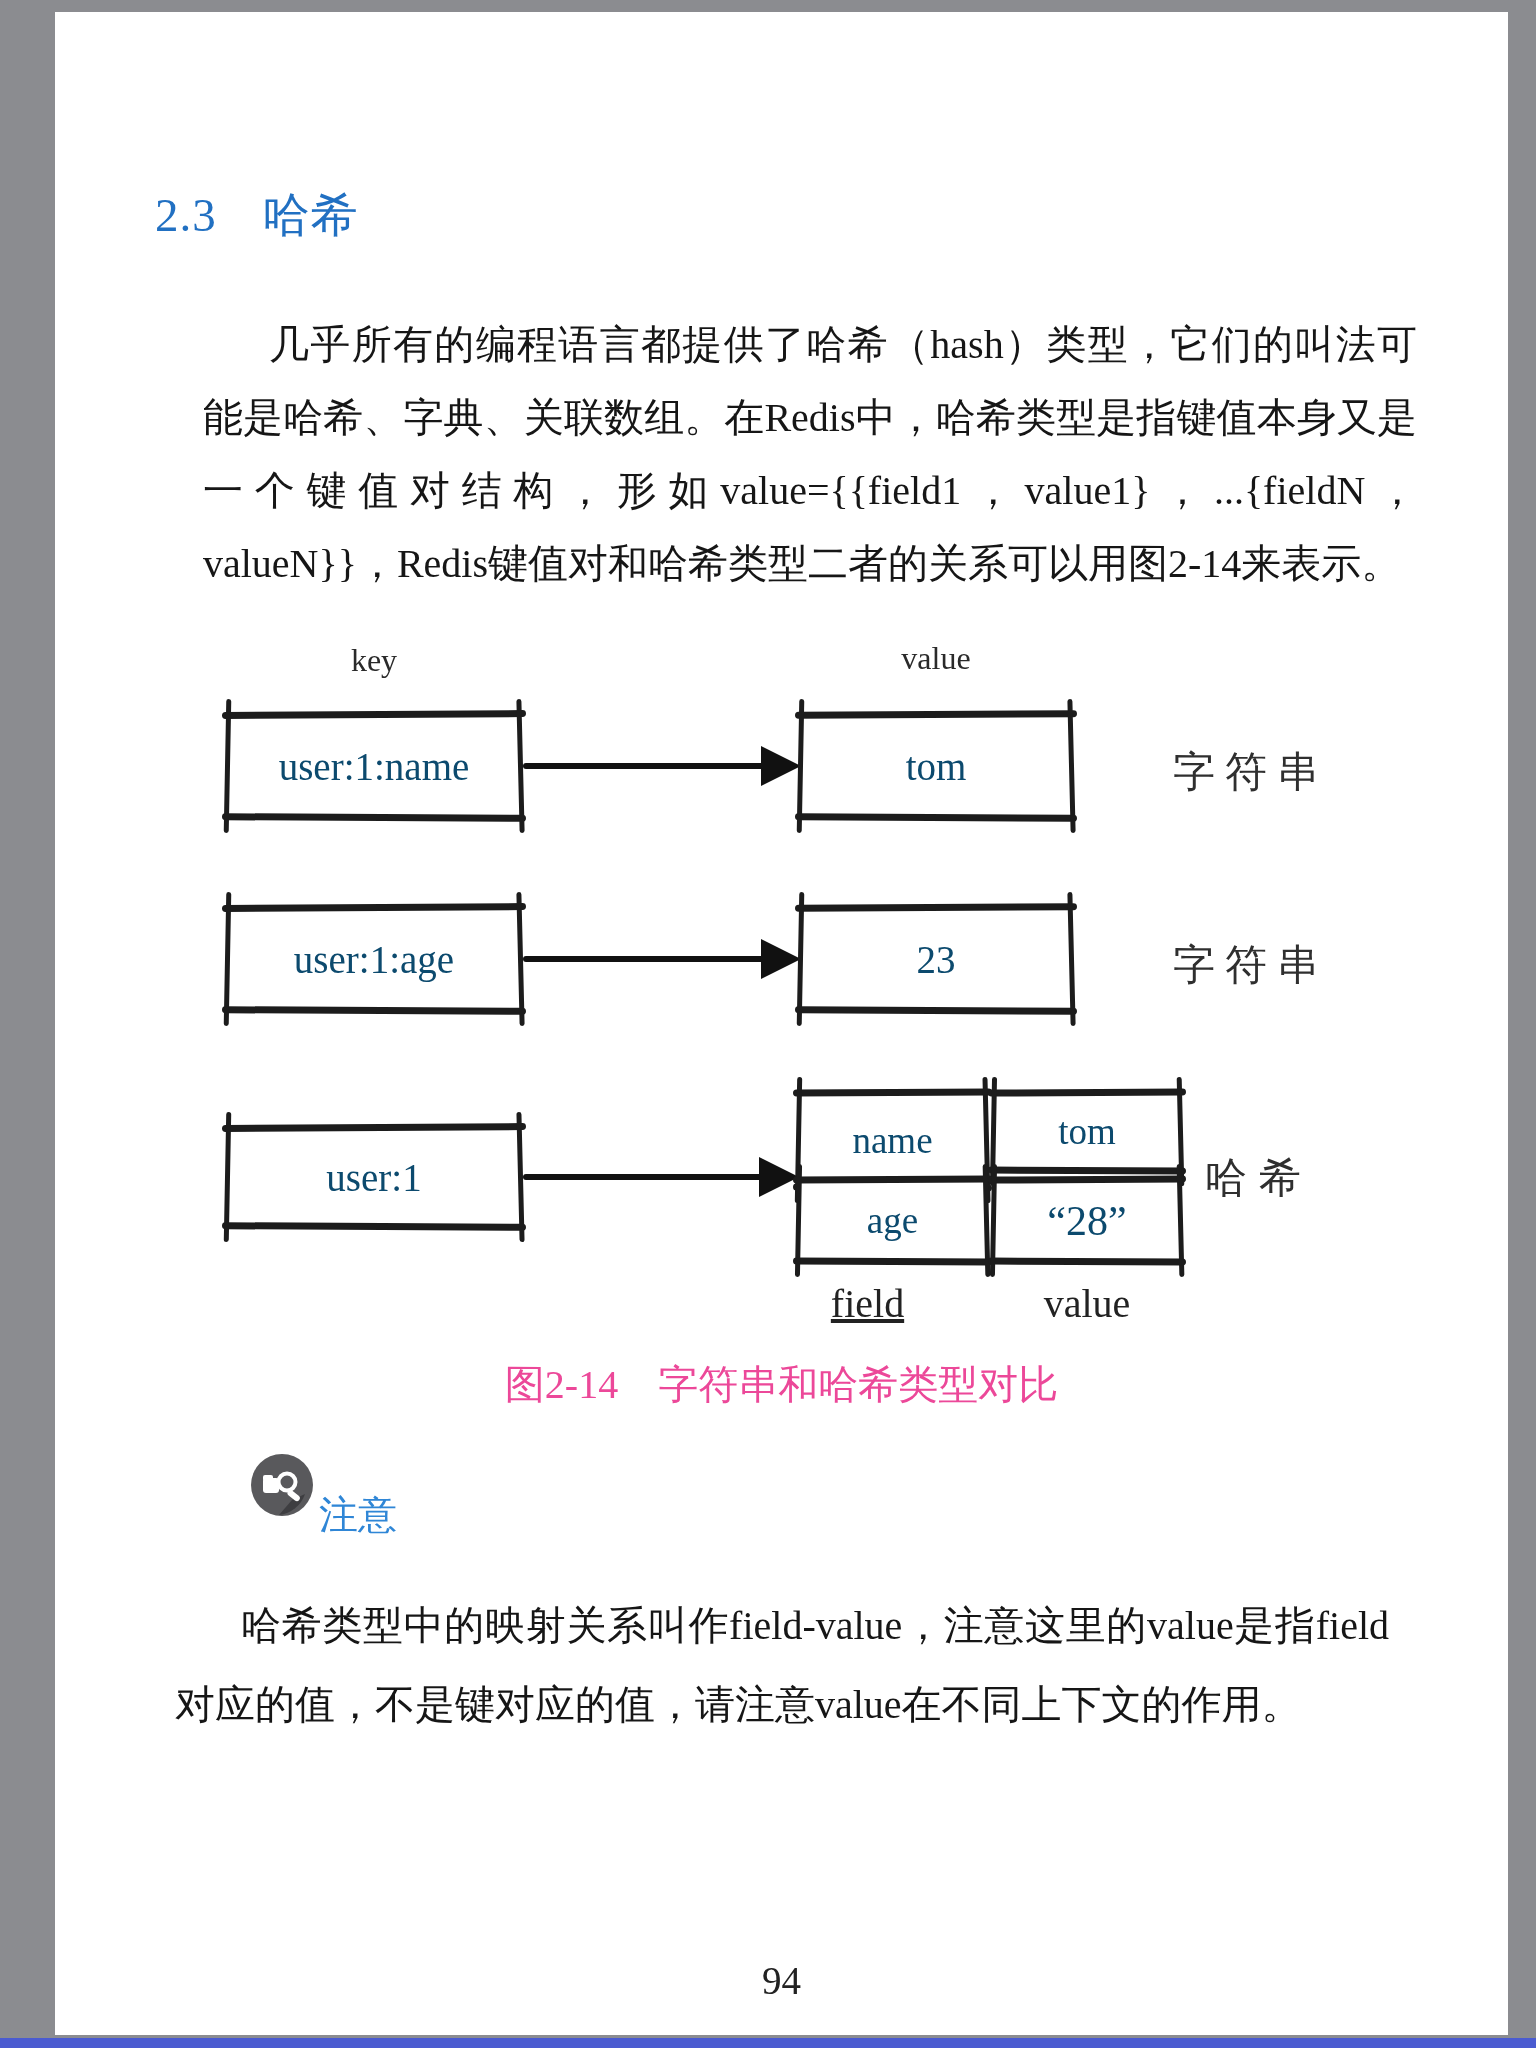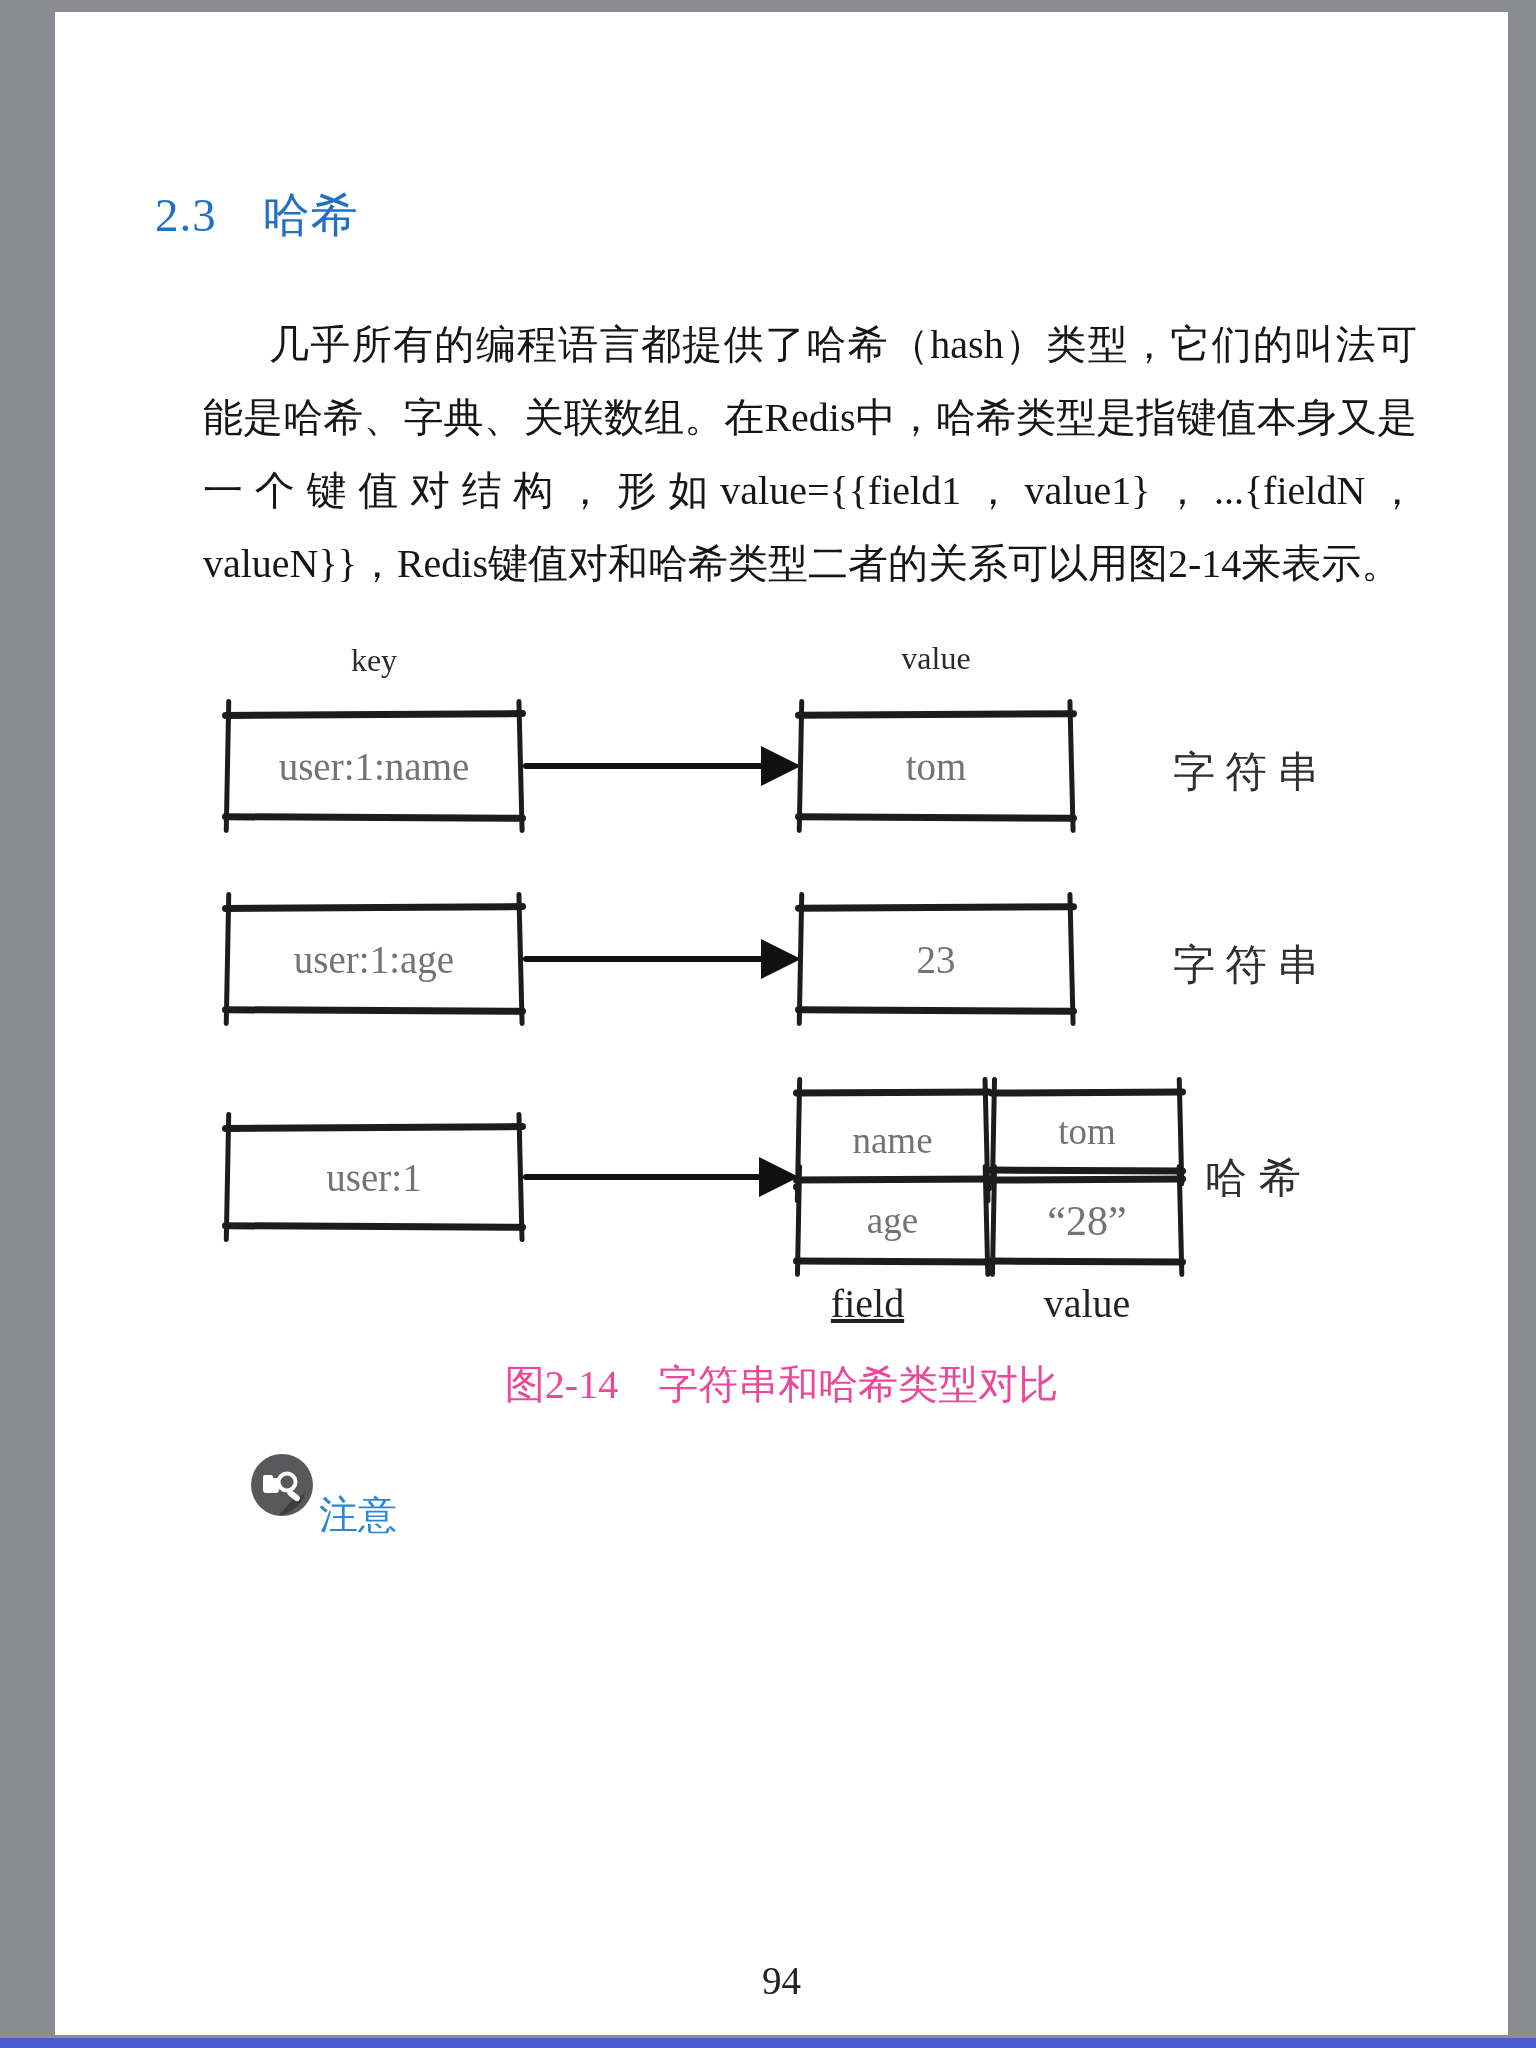--- a/index.html
+++ b/index.html
@@ -33,21 +33,21 @@
   .note-par{top:1574px;line-height:79px;}
 
   
   .sk{position:absolute;background:#fff;}
   .sk .ht,.sk .hb{position:absolute;left:-5px;right:-5px;height:7px;background:#1c1c1c;border-radius:4px;}
   .sk .ht{top:-1px;transform:rotate(-0.35deg);}
   .sk .hb{bottom:-1px;transform:rotate(0.3deg);}
   .sk .vl,.sk .vr{position:absolute;top:-13px;bottom:-13px;width:5px;background:#1c1c1c;border-radius:3px;}
   .sk .vl{left:-2px;transform:rotate(1.1deg);}
   .sk .vr{right:-2px;transform:rotate(-1.4deg);}
-  .sk .txt{position:absolute;inset:0;display:flex;align-items:center;justify-content:center;font-size:39px;color:#737373;}
+  .sk .txt{position:absolute;inset:0;display:flex;align-items:center;justify-content:center;font-size:39px;color:#0c4a6e;}
 
   .col-head{position:absolute;font-size:32px;text-align:center;color:#2a2a2a;}
   .type-label{position:absolute;font-size:42px;letter-spacing:10px;color:#2f2f2f;}
   .under-label{position:absolute;font-size:40px;text-align:center;color:#222;}
 
   
   .arrow-line{position:absolute;height:6px;background:#111;border-radius:3px;}
   .arrow-head{position:absolute;width:0;height:0;border-top:20px solid transparent;border-bottom:20px solid transparent;border-left:40px solid #111;}
 
   .caption{
@@ -166,17 +166,18 @@
       <circle cx="33" cy="33" r="31" fill="#59595c"></circle>
       <path d="M43 48 L56 42 A31 31 0 0 1 30 63 Z" fill="#3e3e41"></path>
       <rect x="14" y="26" width="16" height="15" rx="3" fill="#ffffff"></rect>
       <rect x="14" y="23" width="10" height="6" rx="2" fill="#ffffff"></rect>
       <circle cx="38" cy="30" r="8.5" fill="#59595c" stroke="#ffffff" stroke-width="4"></circle>
       <rect x="41" y="37" width="14" height="6" rx="3" transform="rotate(38 41 37)" fill="#ffffff"></rect>
     </svg>
     <div class="note-label">注意</div>
   </div>
 
+  <div class="body-par note-par">哈希类型中的映射关系叫作field-value，注意这里的value是指field对应的值，不是键对应的值，请注意value在不同上下文的作用。</div>
 
   <div class="page-num">94</div>
 </div>
 
 <div class="bottom-bar"></div>
 
 </body></html>

